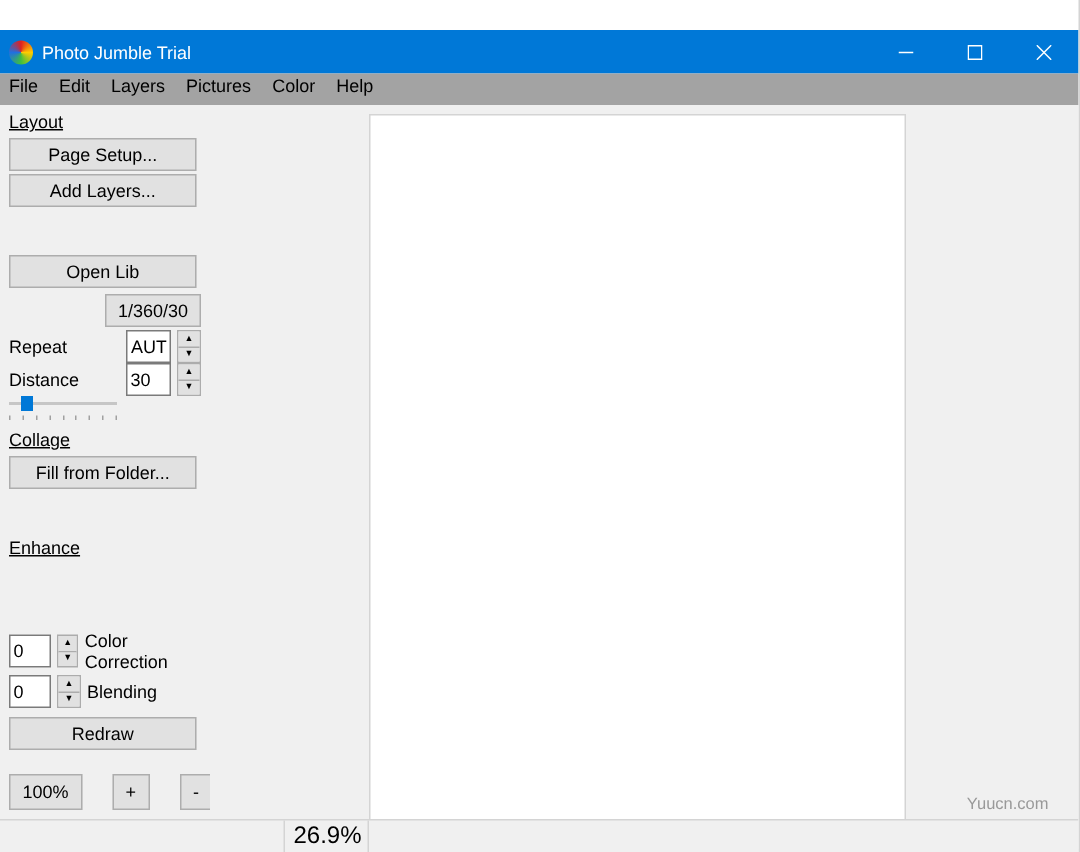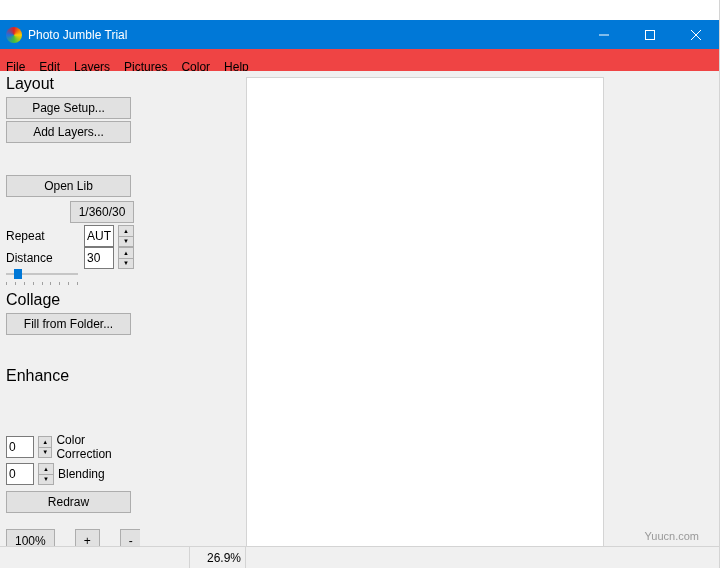--- a/index.html
+++ b/index.html
@@ -3,25 +3,25 @@
 <meta charset="utf-8">
 <style>
   * { box-sizing: border-box; margin: 0; padding: 0; font-family: "Segoe UI", Tahoma, sans-serif; }
   body { width: 720px; height: 568px; background: #fff; position: relative; overflow: hidden; border-right: 1px solid #d4d4d4; }
   .titlebar { height: 29px; background: #0078d7; color: #fff; display: flex; align-items: center; padding-left: 6px; margin-top: 20px; }
   .titlebar-icon { width: 16px; height: 16px; border-radius: 50%; background: conic-gradient(#e02020, #ffcc00, #3fbf3f, #2070e0, #e02020); margin-right: 6px; }
   .title-text { font-size: 12px; flex: 1; }
   .win-controls { display: flex; height: 100%; }
   .win-btn { width: 46px; height: 100%; display: flex; align-items: center; justify-content: center; color: #fff; font-size: 10px; }
   .win-btn svg { stroke: #fff; fill: none; stroke-width: 1; }
-  .menubar { height: 21px; background: #ef4444; display: flex; gap: 14px; padding: 11px 6px; border-bottom: 0; font-size: 12px; }
+  .menubar { height: 21px; background: #a3a3a3; display: flex; gap: 14px; padding: 1px 6px; border-bottom: 0; font-size: 12px; }
   .menubar .menu-item { cursor: default; }
   .content { display: flex; height: calc(100% - 29px - 21px - 22px); background: #f0f0f0; }
   .sidebar { width: 140px; padding: 4px 6px 4px 6px; background: #f0f0f0; display: flex; flex-direction: column; }
-  .section-label { font-size: 16px; margin-bottom: 4px; }
+  .section-label { font-size: 12px; margin-bottom: 4px; text-decoration: underline; }
   .btn { height: 22px; background: #e1e1e1; border: 1px solid #adadad; font-size: 12px; display: flex; align-items: center; justify-content: center; cursor: default; }
   .btn + .btn { margin-top: 2px; }
   .full { width: 125px; }
   .right-align { align-self: flex-end; }
   .gap { height: 16px; }
   .biggap { height: 32px; }
   .row { display: flex; align-items: center; gap: 4px; }
   .row-label { font-size: 12px; flex: 1; }
   .numfield { width: 30px; height: 22px; border: 1px solid #7a7a7a; background: #fff; font-size: 12px; padding: 1px 2px; }
   .spinner { width: 16px; height: 22px; display: flex; flex-direction: column; border: 1px solid #acacac; }
@@ -30,21 +30,21 @@
   .slider { width: 72px; height: 14px; position: relative; margin-top: 2px; }
   .slider-track { position: absolute; top: 2px; left: 0; right: 0; height: 2px; background: #c6c6c6; }
   .slider-ticks { position: absolute; bottom: 0; left: 0; right: 0; display: flex; justify-content: space-between; }
   .slider-ticks span { width: 1px; height: 3px; background: #a0a0a0; }
   .slider-thumb { position: absolute; top: -2px; left: 8px; width: 8px; height: 10px; background: #0078d7; }
   .statusfield { width: 60px; height: 22px; border: 1px solid #adadad; background: #e1e1e1; font-size: 12px; display: flex; align-items: center; justify-content: center; }
   .canvas-area { flex: 1; background: #f0f0f0; position: relative; padding: 6px 6px 6px 106px; }
   .canvas { background: #fff; width: 358px; height: 100%; border: 1px solid #d4d4d4; }
   .zoom-row { display: flex; gap: 20px; align-items: center; }
   .zoom-btn { height: 24px; padding: 0 8px; background: #e1e1e1; border: 1px solid #adadad; font-size: 12px; display: flex; align-items: center; justify-content: center; }
-  .statusbar { position: absolute; bottom: 0; left: 0; right: 0; height: 22px; display: flex; border-top: 1px solid #d4d4d4; background: #f0f0f0; font-size: 12px; }
+  .statusbar { position: absolute; bottom: 0; left: 0; right: 0; height: 22px; display: flex; border-top: 1px solid #d4d4d4; background: #f0f0f0; font-size: 16px; }
   .status-cell { border-right: 1px solid #d4d4d4; padding: 2px 4px; display: flex; align-items: center; }
   .s1 { width: 190px; }
   .s2 { width: 56px; justify-content: flex-end; }
   .watermark { position: absolute; right: 20px; bottom: 26px; color: #999; font-size: 11px; }
   .enhance-row { display: flex; align-items: center; gap: 4px; margin-bottom: 2px;}
   .enhance-label { font-size: 12px;}
 </style>
 </head>
 <body>
 

